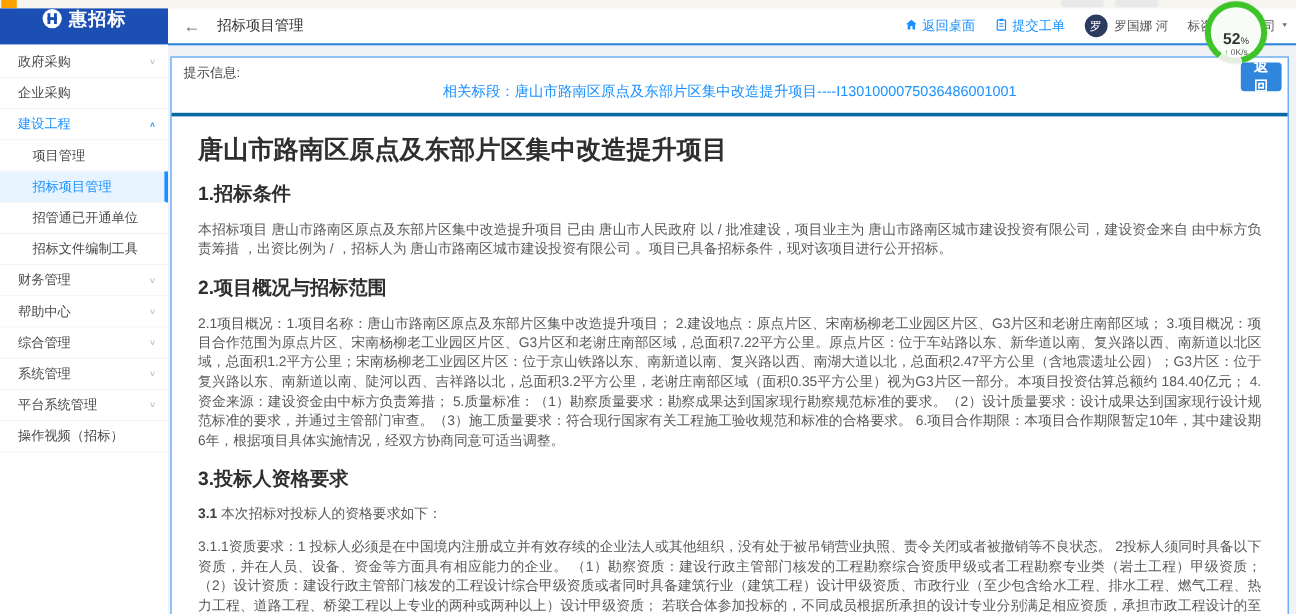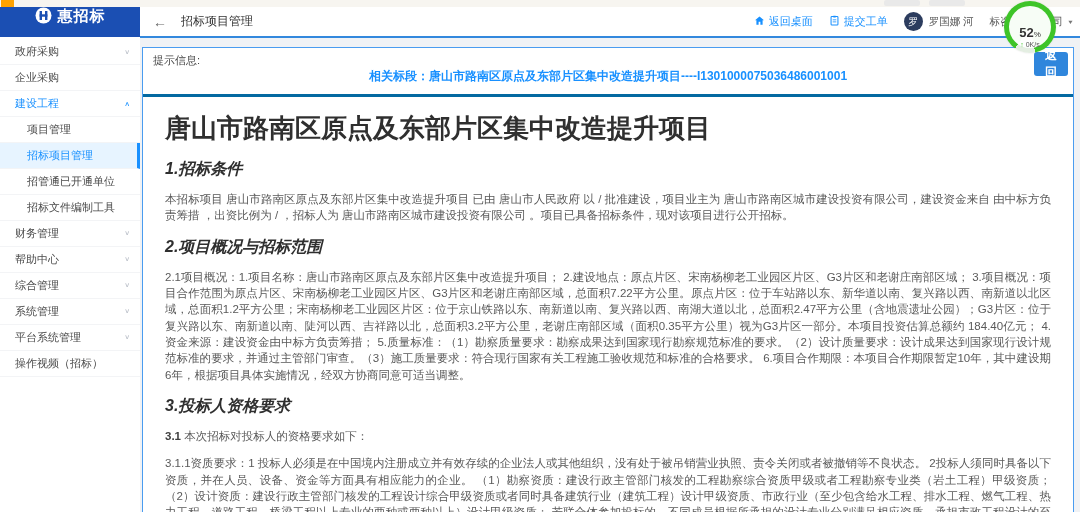--- a/index.html
+++ b/index.html
@@ -67,29 +67,29 @@
   
   .main{position:absolute;left:140px;top:38px;width:940px;height:474px;background:#f0f2f5;}
   .panel{
     position:absolute;left:2px;top:9px;width:932px;height:520px;background:#ffffff;
     border:1px solid #4a9cf0;box-sizing:border-box;
   }
   .notice{position:relative;height:46px;border-bottom:3px solid #0369a1;}
   .notice-label{position:absolute;left:10px;top:5px;font-size:11px;color:#444;}
   .notice-related{
     position:absolute;left:0;right:0;top:20px;text-align:center;
-    font-size:12px;color:#1890ff;font-weight:bold;
+    font-size:12px;color:#1890ff;
   }
   .btn-back{
     position:absolute;right:5px;top:4px;width:34px;height:24px;background:#2f86dc;color:#fff;
     font-size:12px;border:none;border-radius:3px;cursor:pointer;display:flex;align-items:center;justify-content:center;font-weight:bold;
   }
   .doc{padding:10px 22px 20px 22px;}
-  .doc h1{font-size:26px;color:#2f2f2f;margin:4px 0 10px 0;font-weight:bold;}
-  .doc h2{font-size:16px;color:#2f2f2f;margin:13px 0 7px 0;font-weight:bold;font-style:italic;}
+  .doc h1{font-size:21px;color:#2f2f2f;margin:4px 0 10px 0;font-weight:bold;}
+  .doc h2{font-size:16px;color:#2f2f2f;margin:13px 0 7px 0;font-weight:bold;}
   .doc p{font-size:11.5px;line-height:1.42;color:#595959;margin:11px 0 9px 0;text-align:justify;}
   .doc .intro b{color:#3f3f3f;}
 </style>
 </head>
 <body>
 
 <div class="top-strip">
   <div class="orange-sq"></div>
   <div class="btn-frag" style="right:160px;"></div>
   <div class="btn-frag" style="right:115px;"></div>

